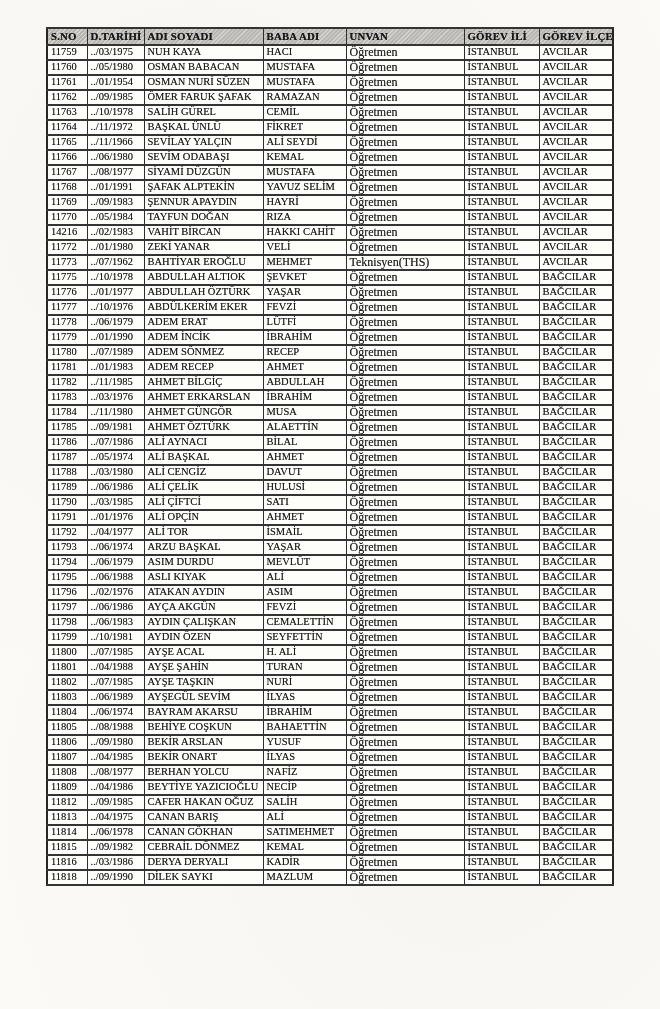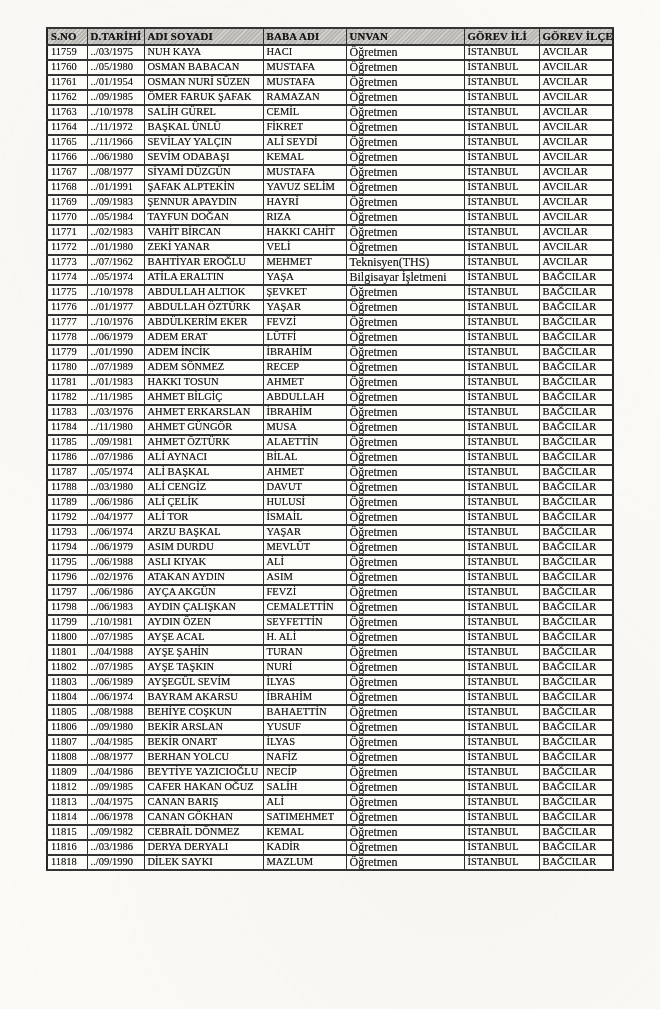--- a/index.html
+++ b/index.html
@@ -197,21 +197,21 @@
         <tr data-name="table-row">
           <td data-name="cell-sno">11770</td>
           <td data-name="cell-birthdate">../05/1984</td>
           <td data-name="cell-fullname">TAYFUN DOĞAN</td>
           <td data-name="cell-father-name">RIZA</td>
           <td data-name="cell-title">Öğretmen</td>
           <td data-name="cell-province">İSTANBUL</td>
           <td data-name="cell-district">AVCILAR</td>
         </tr>
         <tr data-name="table-row">
-          <td data-name="cell-sno">11771</td>
+          <td data-name="cell-sno">14216</td>
           <td data-name="cell-birthdate">../02/1983</td>
           <td data-name="cell-fullname">VAHİT BİRCAN</td>
           <td data-name="cell-father-name">HAKKI CAHİT</td>
           <td data-name="cell-title">Öğretmen</td>
           <td data-name="cell-province">İSTANBUL</td>
           <td data-name="cell-district">AVCILAR</td>
         </tr>
         <tr data-name="table-row">
           <td data-name="cell-sno">11772</td>
           <td data-name="cell-birthdate">../01/1980</td>
@@ -224,29 +224,20 @@
         <tr data-name="table-row">
           <td data-name="cell-sno">11773</td>
           <td data-name="cell-birthdate">../07/1962</td>
           <td data-name="cell-fullname">BAHTİYAR EROĞLU</td>
           <td data-name="cell-father-name">MEHMET</td>
           <td data-name="cell-title">Teknisyen(THS)</td>
           <td data-name="cell-province">İSTANBUL</td>
           <td data-name="cell-district">AVCILAR</td>
         </tr>
         <tr data-name="table-row">
-          <td data-name="cell-sno">11774</td>
-          <td data-name="cell-birthdate">../05/1974</td>
-          <td data-name="cell-fullname">ATİLA ERALTIN</td>
-          <td data-name="cell-father-name">YAŞA</td>
-          <td data-name="cell-title">Bilgisayar İşletmeni</td>
-          <td data-name="cell-province">İSTANBUL</td>
-          <td data-name="cell-district">BAĞCILAR</td>
-        </tr>
-        <tr data-name="table-row">
           <td data-name="cell-sno">11775</td>
           <td data-name="cell-birthdate">../10/1978</td>
           <td data-name="cell-fullname">ABDULLAH ALTIOK</td>
           <td data-name="cell-father-name">ŞEVKET</td>
           <td data-name="cell-title">Öğretmen</td>
           <td data-name="cell-province">İSTANBUL</td>
           <td data-name="cell-district">BAĞCILAR</td>
         </tr>
         <tr data-name="table-row">
           <td data-name="cell-sno">11776</td>
@@ -289,21 +280,21 @@
           <td data-name="cell-birthdate">../07/1989</td>
           <td data-name="cell-fullname">ADEM SÖNMEZ</td>
           <td data-name="cell-father-name">RECEP</td>
           <td data-name="cell-title">Öğretmen</td>
           <td data-name="cell-province">İSTANBUL</td>
           <td data-name="cell-district">BAĞCILAR</td>
         </tr>
         <tr data-name="table-row">
           <td data-name="cell-sno">11781</td>
           <td data-name="cell-birthdate">../01/1983</td>
-          <td data-name="cell-fullname">HAKKI TOSUN</td>
+          <td data-name="cell-fullname">ADEM RECEP</td>
           <td data-name="cell-father-name">AHMET</td>
           <td data-name="cell-title">Öğretmen</td>
           <td data-name="cell-province">İSTANBUL</td>
           <td data-name="cell-district">BAĞCILAR</td>
         </tr>
         <tr data-name="table-row">
           <td data-name="cell-sno">11782</td>
           <td data-name="cell-birthdate">../11/1985</td>
           <td data-name="cell-fullname">AHMET BİLGİÇ</td>
           <td data-name="cell-father-name">ABDULLAH</td>
@@ -363,20 +354,38 @@
           <td data-name="cell-father-name">DAVUT</td>
           <td data-name="cell-title">Öğretmen</td>
           <td data-name="cell-province">İSTANBUL</td>
           <td data-name="cell-district">BAĞCILAR</td>
         </tr>
         <tr data-name="table-row">
           <td data-name="cell-sno">11789</td>
           <td data-name="cell-birthdate">../06/1986</td>
           <td data-name="cell-fullname">ALİ ÇELİK</td>
           <td data-name="cell-father-name">HULUSİ</td>
+          <td data-name="cell-title">Öğretmen</td>
+          <td data-name="cell-province">İSTANBUL</td>
+          <td data-name="cell-district">BAĞCILAR</td>
+        </tr>
+        <tr data-name="table-row">
+          <td data-name="cell-sno">11790</td>
+          <td data-name="cell-birthdate">../03/1985</td>
+          <td data-name="cell-fullname">ALİ ÇİFTCİ</td>
+          <td data-name="cell-father-name">SATI</td>
+          <td data-name="cell-title">Öğretmen</td>
+          <td data-name="cell-province">İSTANBUL</td>
+          <td data-name="cell-district">BAĞCILAR</td>
+        </tr>
+        <tr data-name="table-row">
+          <td data-name="cell-sno">11791</td>
+          <td data-name="cell-birthdate">../01/1976</td>
+          <td data-name="cell-fullname">ALİ OPÇİN</td>
+          <td data-name="cell-father-name">AHMET</td>
           <td data-name="cell-title">Öğretmen</td>
           <td data-name="cell-province">İSTANBUL</td>
           <td data-name="cell-district">BAĞCILAR</td>
         </tr>
         <tr data-name="table-row">
           <td data-name="cell-sno">11792</td>
           <td data-name="cell-birthdate">../04/1977</td>
           <td data-name="cell-fullname">ALİ TOR</td>
           <td data-name="cell-father-name">İSMAİL</td>
           <td data-name="cell-title">Öğretmen</td>

